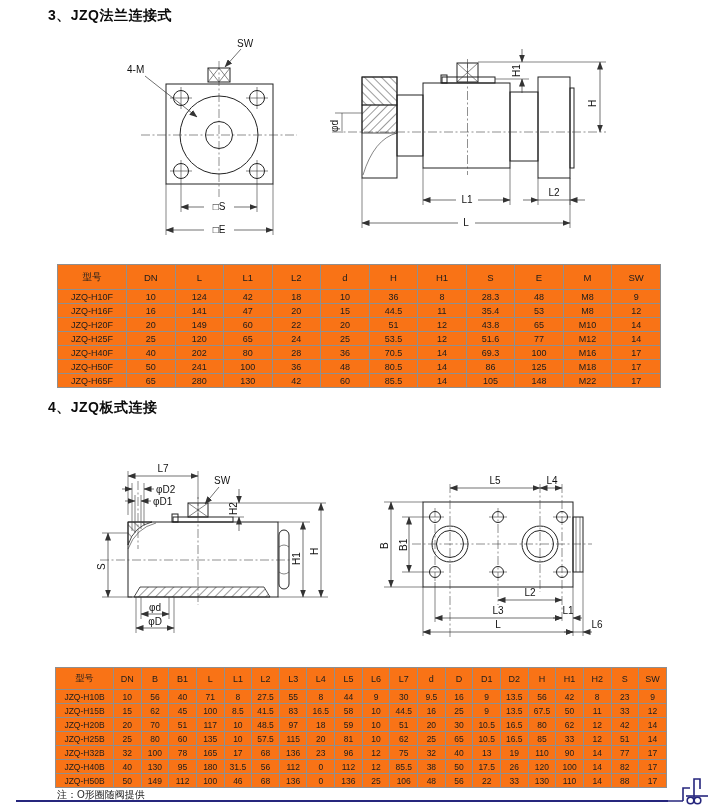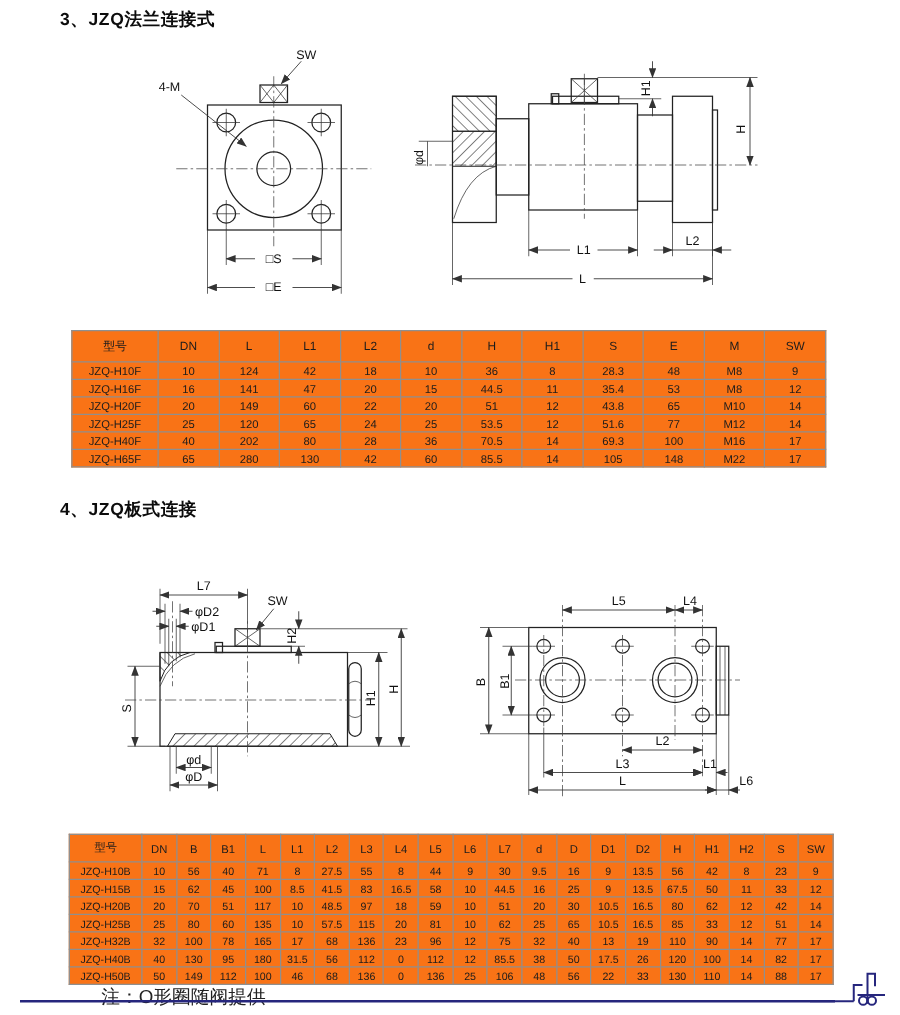--- a/index.html
+++ b/index.html
@@ -12,21 +12,21 @@
   th,td{border:1px solid #8f8f8f;text-align:center;vertical-align:middle;
         font-weight:400;padding:0;color:#1c1c1c;overflow:hidden;white-space:nowrap;}
   #table-flange{left:57px;top:264px;width:604px;}
   #table-flange th{height:24px;font-size:9.5px;}
   #table-flange td{height:13px;font-size:9px;}
   #table-flange th:first-child{width:68px;}
   #table-plate{left:55px;top:667px;width:612px;}
   #table-plate th{height:21px;font-size:9px;}
   #table-plate td{height:13px;font-size:8.5px;}
   #table-plate th:first-child{width:57px;}
-  .note{position:absolute;left:57px;top:788px;font-size:15px;color:#222;margin-left:24px;}
+  .note{position:absolute;left:57px;top:788px;font-size:10px;color:#222;}
   .bottom-rule{position:absolute;left:16px;top:800px;width:652px;height:2px;background:#26267d;}
   svg{position:absolute;overflow:visible;}
   #svg-s3-front{left:125px;top:35px;}
   #svg-s3-side{left:330px;top:35px;}
   #svg-s4-side{left:88px;top:443px;}
   #svg-s4-top{left:360px;top:460px;}
   #svg-ornament{left:648px;top:750px;}
   svg .o{fill:none;stroke:#222;stroke-width:1;}
   svg .t{fill:none;stroke:#333;stroke-width:.6;}
   svg .c{fill:none;stroke:#444;stroke-width:.6;stroke-dasharray:9 2.5 2 2.5;}
@@ -371,20 +371,34 @@
           <td>28</td>
           <td>36</td>
           <td>70.5</td>
           <td>14</td>
           <td>69.3</td>
           <td>100</td>
           <td>M16</td>
           <td>17</td>
         </tr>
         <tr>
+          <td>JZQ-H50F</td>
+          <td>50</td>
+          <td>241</td>
+          <td>100</td>
+          <td>36</td>
+          <td>48</td>
+          <td>80.5</td>
+          <td>14</td>
+          <td>86</td>
+          <td>125</td>
+          <td>M18</td>
+          <td>17</td>
+        </tr>
+        <tr>
           <td>JZQ-H65F</td>
           <td>65</td>
           <td>280</td>
           <td>130</td>
           <td>42</td>
           <td>60</td>
           <td>85.5</td>
           <td>14</td>
           <td>105</td>
           <td>148</td>

